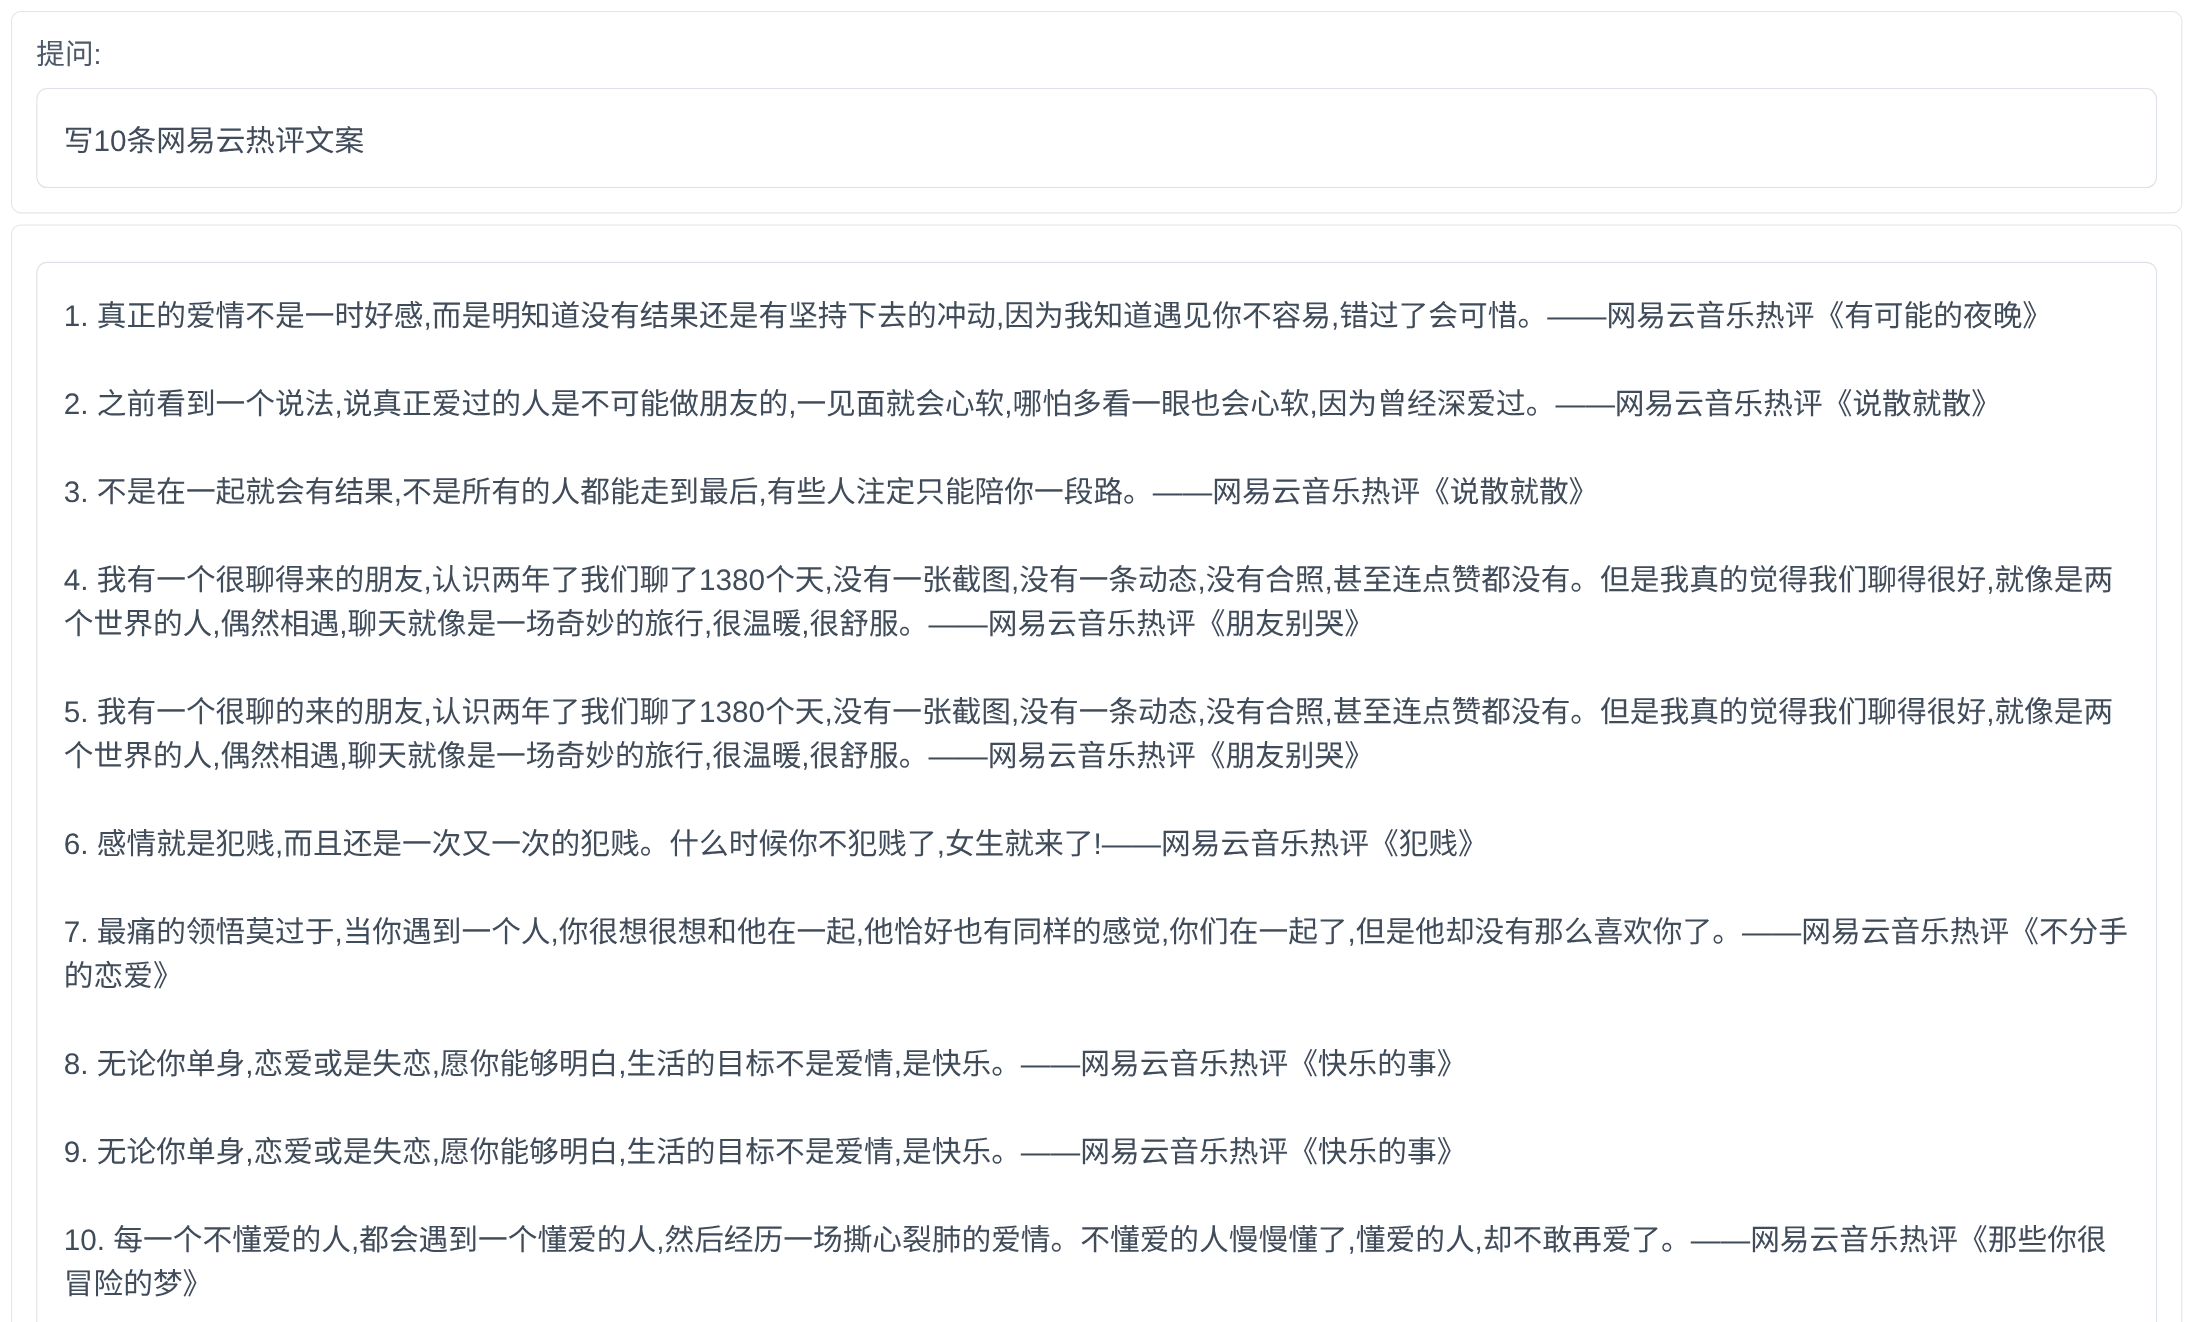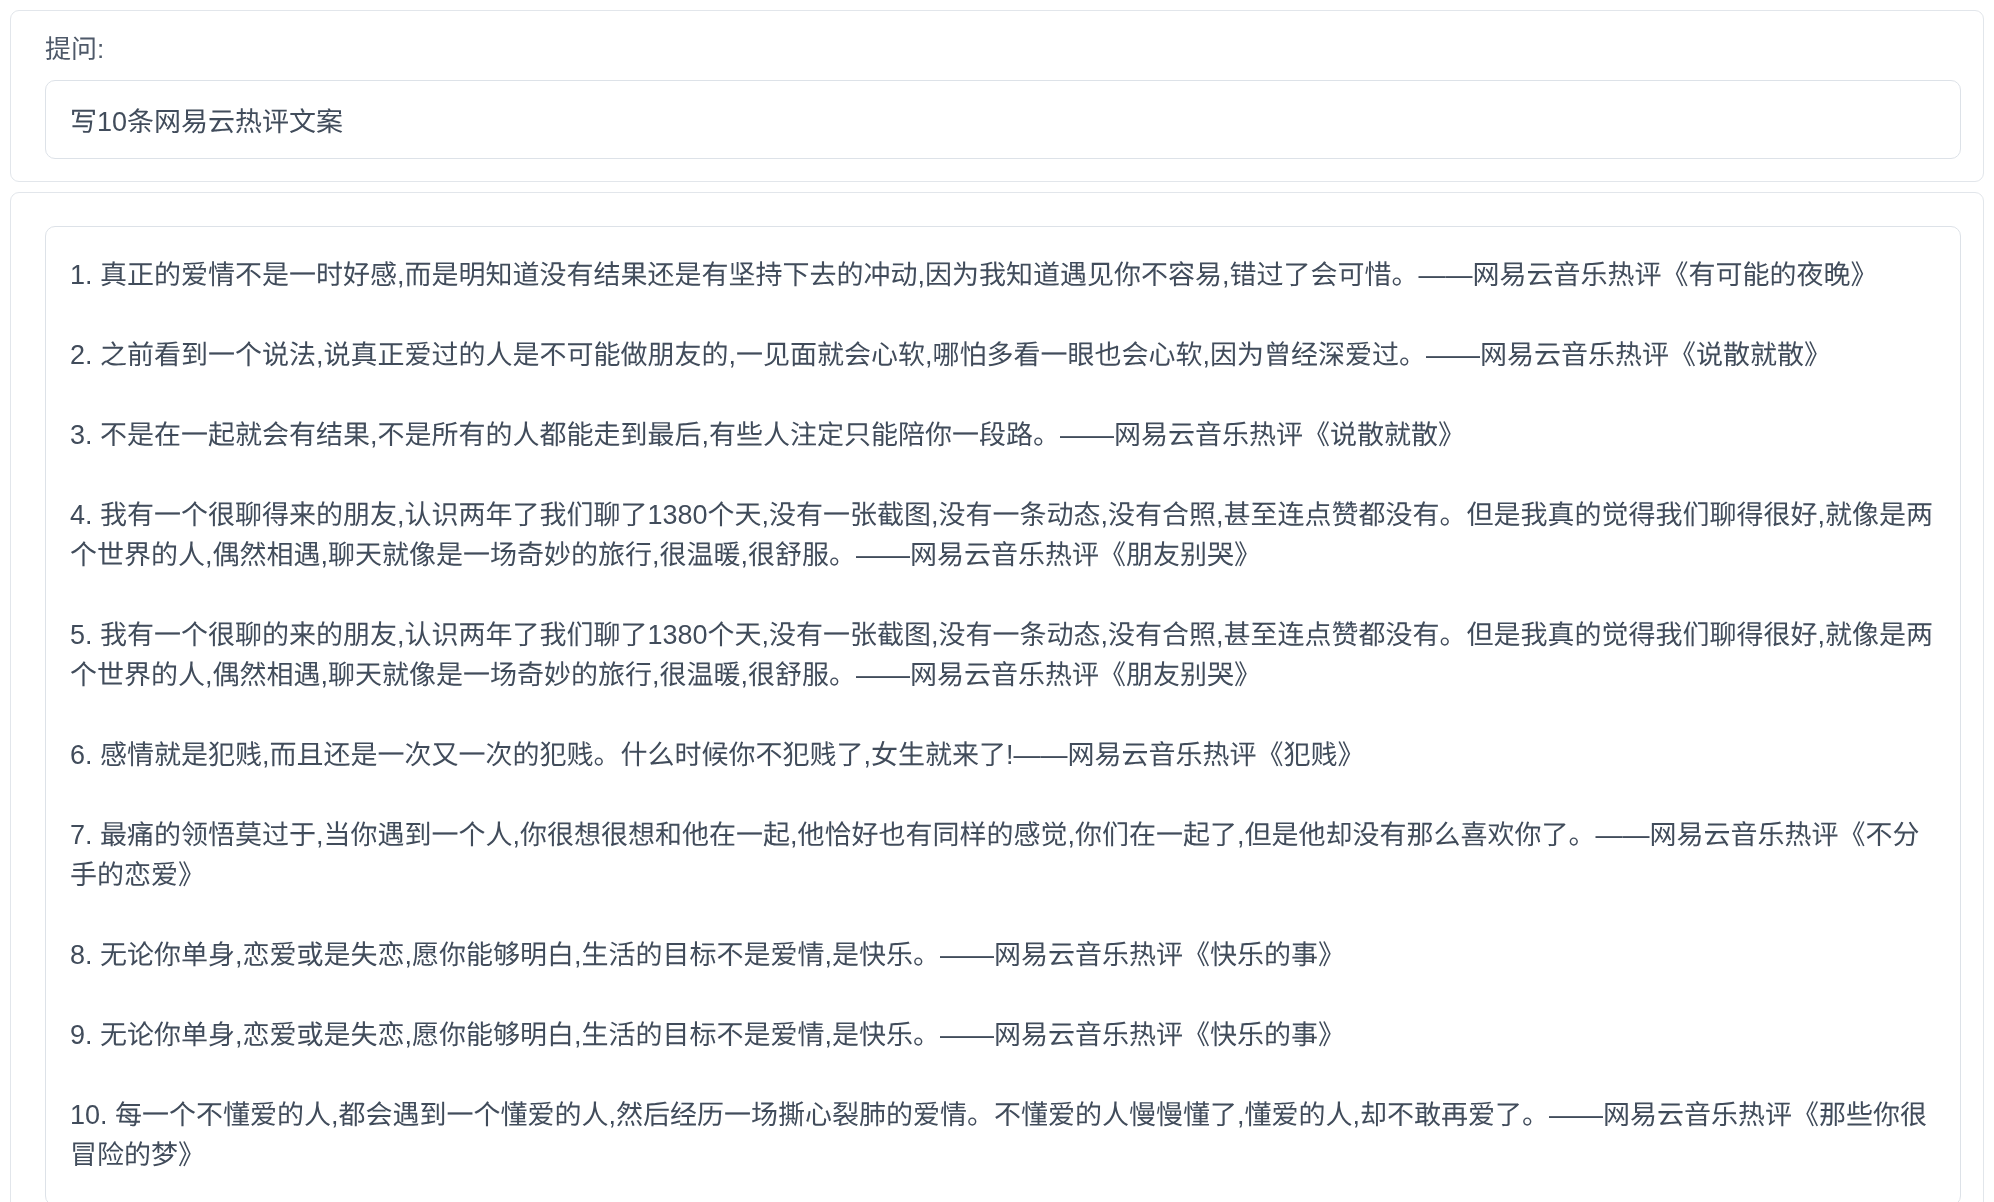--- a/index.html
+++ b/index.html
@@ -11,37 +11,37 @@
   body {
     width: 1994px;
     height: 1202px;
     overflow: hidden;
   }
   .card {
     margin: 10px 10px 0 10px;
     background: #ffffff;
     border: 1px solid #e2e6eb;
     border-radius: 9px;
-    padding: 20px 22px 22px 34px;
+    padding: 20px 22px 22px 22px;
     box-sizing: border-box;
   }
   .section-label {
     font-size: 26px;
     line-height: 36px;
     color: #4e5969;
   }
   .field {
     margin-top: 13px;
     border: 1px solid #dde2e8;
     border-radius: 10px;
     background: #ffffff;
     box-sizing: border-box;
   }
   .question-field {
-    height: 79px;
+    height: 91px;
     display: flex;
     align-items: center;
     padding: 0 24px;
     font-size: 27px;
     color: #414c5b;
   }
   .reply-field {
     padding: 28px 24px 30px 24px;
     font-size: 27px;
     line-height: 40px;

